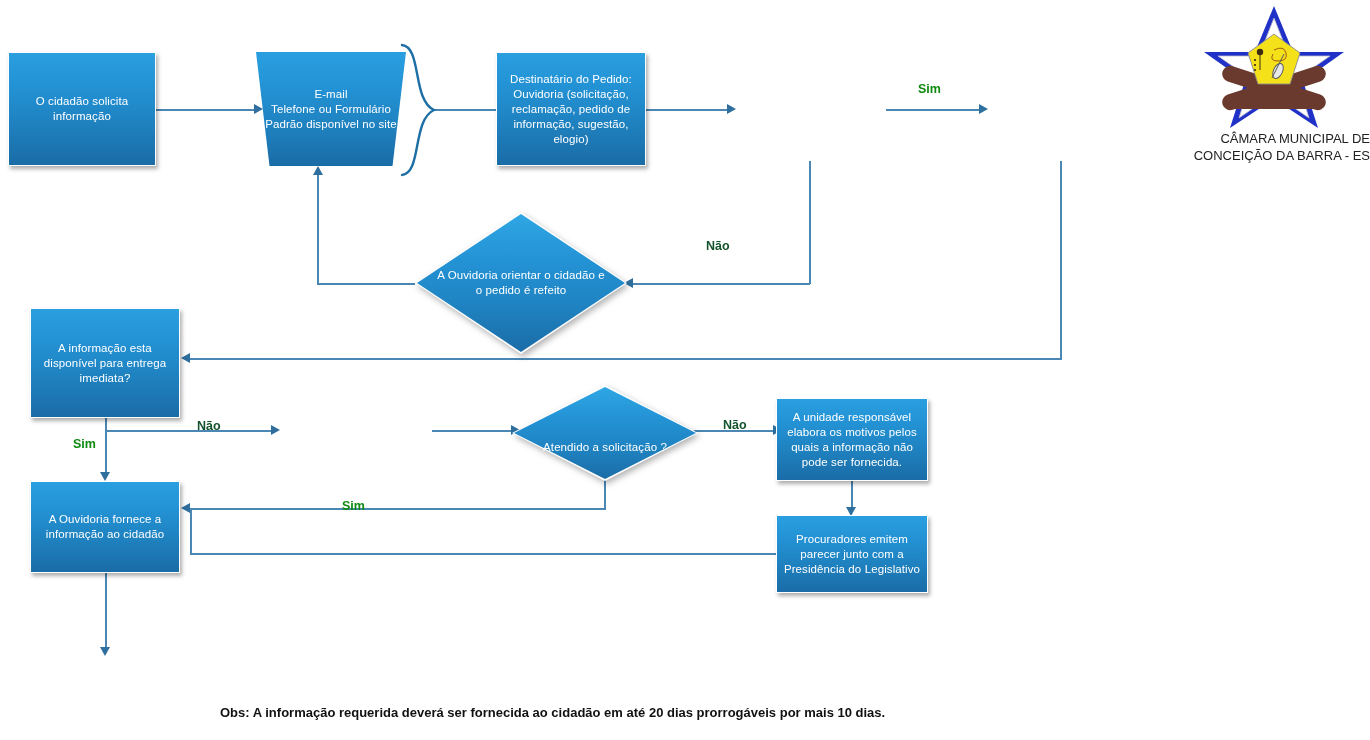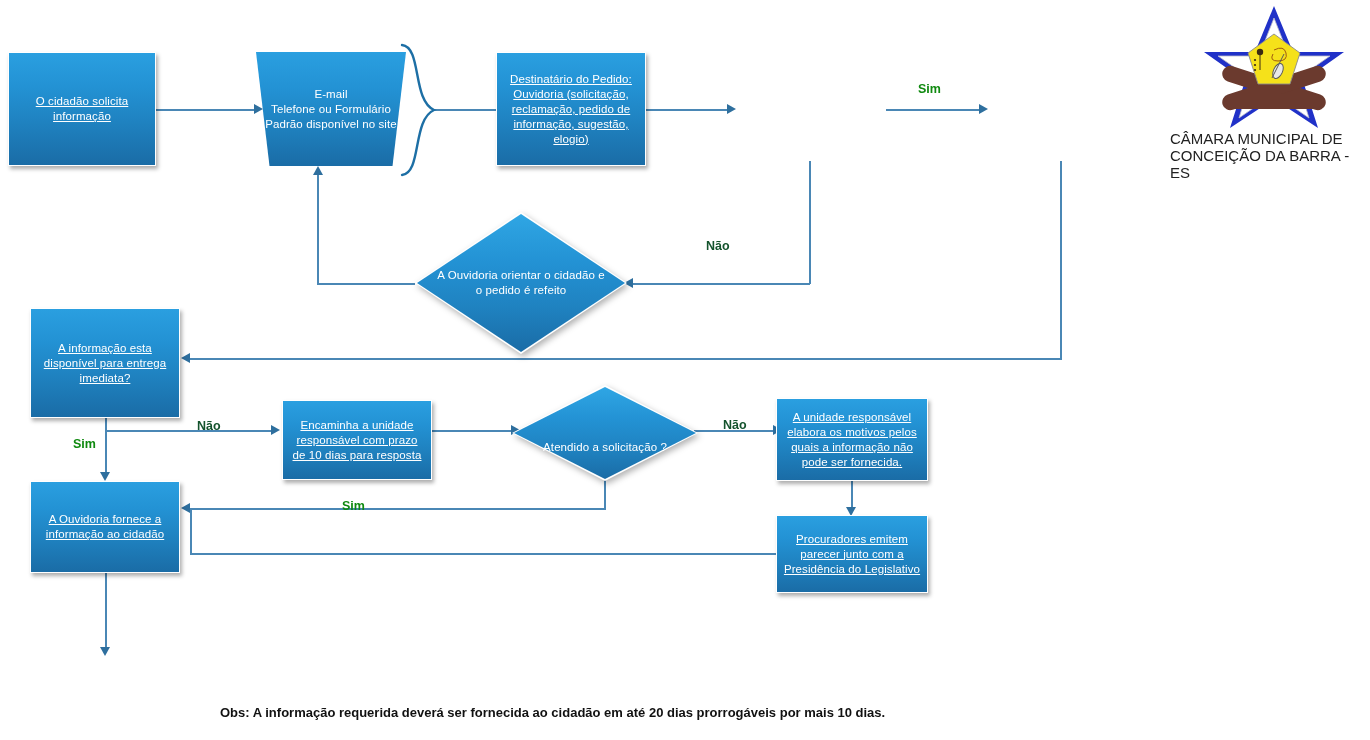--- a/index.html
+++ b/index.html
@@ -6,21 +6,20 @@
   body{font-family:"Liberation Sans",sans-serif;}
   #canvas{position:relative;width:1370px;height:740px;background:#fff;overflow:hidden;}
 
   .node{position:absolute;box-sizing:border-box;display:flex;align-items:center;justify-content:center;text-align:center;color:#ffffff;font-size:11.5px;line-height:15px;letter-spacing:.1px;padding:4px 6px;}
 
   
   .rect{
     background:linear-gradient(180deg,#2a9fe0 0%,#2392d4 30%,#1f82c0 62%,#1a6ca6 100%);
     border:1px solid #ffffff;
     box-shadow:2px 3px 4px rgba(0,0,0,.32);
-    text-decoration:underline;
   }
 
   
   .trap{
     background:linear-gradient(180deg,#2a9fe0 0%,#2392d4 32%,#1f82c0 64%,#1a6ca6 100%);
     -webkit-clip-path:polygon(0% 0%,100% 0%,91% 100%,9% 100%);
     clip-path:polygon(0% 0%,100% 0%,91% 100%,9% 100%);
     filter:drop-shadow(2px 3px 3px rgba(0,0,0,.30));
   }
 
@@ -58,21 +57,21 @@
   .elabel{position:absolute;font-size:12.5px;font-weight:bold;white-space:nowrap;}
   .e-sim{color:#108a10;}
   .e-nao{color:#14532d;}
 
   .note{position:absolute;font-size:13px;color:#111;white-space:nowrap;}
 
   .brace{position:absolute;}
 
   
   #logo-wrap{position:absolute;}
-  #logo-caption{position:absolute;text-align:left;font-size:15px;color:#222;line-height:17px;width:200px;}
+  #logo-caption{position:absolute;text-align:right;font-size:13px;color:#222;line-height:17px;width:200px;}
 </style>
 </head>
 <body>
 
 <div id="canvas">
 
   <div class="ln lnh" style="left:156px;top:109px;width:100px;"></div>
   <div class="arrow ar-r" style="left:254px;top:104px;"></div>
 
   <div class="ln lnh" style="left:434px;top:109px;width:62px;"></div>
@@ -144,23 +143,20 @@
   <div class="node diamond" style="left:415px;top:212px;width:212px;height:142px;">
     <div class="dedge"></div>
     <div class="dshape" style="inset:2px;"></div>
     <span class="dlabel">A Ouvidoria orientar o cidadão e o pedido é refeito</span>
   </div>
 
   <div class="node rect" style="left:30px;top:308px;width:150px;height:110px;">
     <span>A informação esta disponível para entrega imediata?</span>
   </div>
 
-  <div class="node rect" style="left:282px;top:400px;width:150px;height:80px;">
-    <span>Encaminha a unidade responsável com prazo de 10 dias para resposta</span>
-  </div>
 
   <div class="node diamond" style="left:512px;top:385px;width:186px;height:96px;">
     <div class="dedge"></div>
     <div class="dshape" style="inset:2px;"></div>
     <span class="dlabel" style="padding:0 8px;margin-top:28px;">Atendido a solicitação ?</span>
   </div>
 
   <div class="node rect" style="left:776px;top:398px;width:152px;height:83px;">
     <span>A unidade responsável elabora os motivos pelos quais a informação não pode ser fornecida.</span>
   </div>

